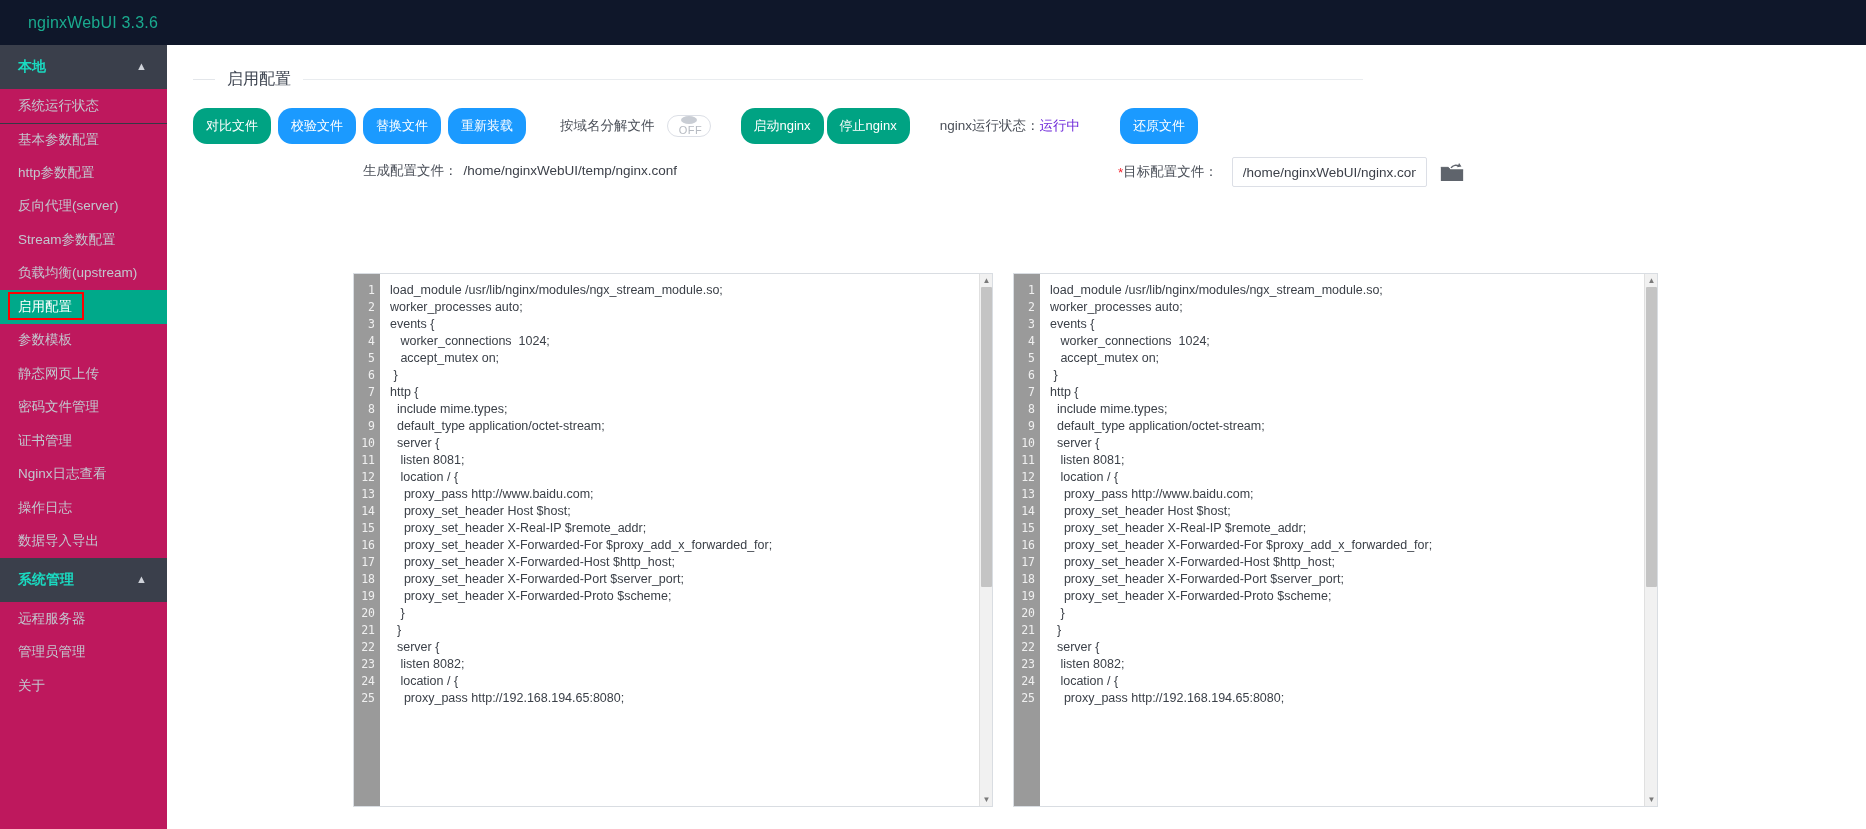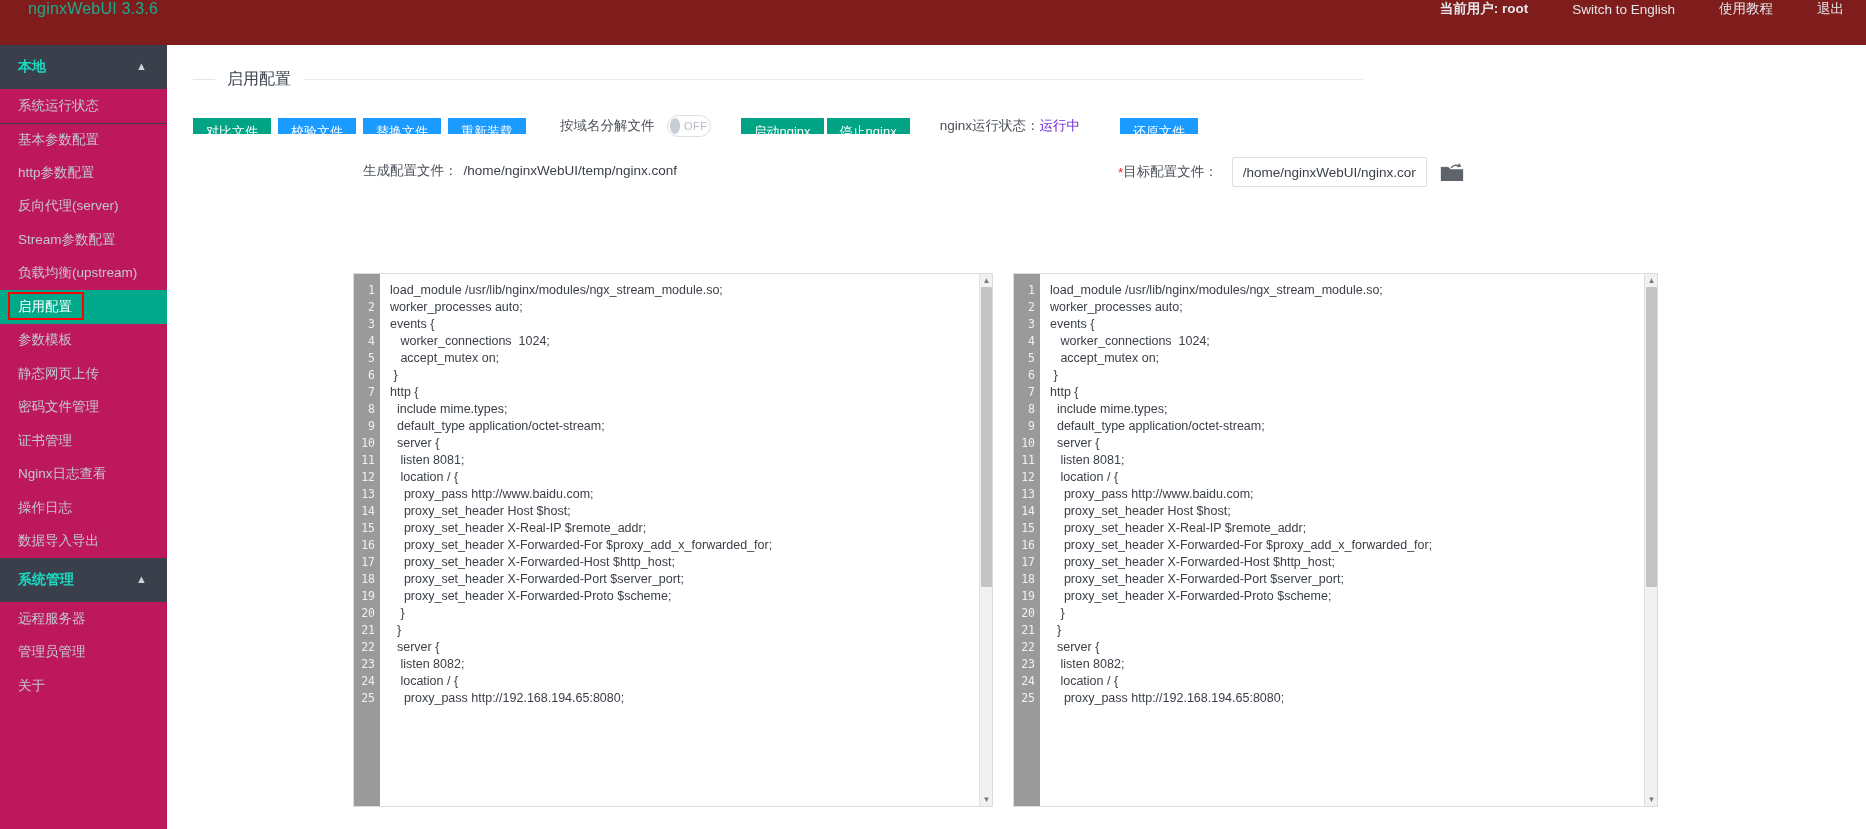--- a/index.html
+++ b/index.html
@@ -8,22 +8,22 @@
     width: 1866px; height: 829px;
     overflow: hidden;
     font-family: "Liberation Sans", "DejaVu Sans", sans-serif;
     background: #ffffff;
   }
   #app { position: relative; width: 1866px; height: 829px; display: flex; flex-direction: column; }
 
   
   .topbar {
     height: 45px; min-height: 45px;
-    background: #7f1d1d;
-    display: flex; align-items: flex-start;
+    background: #0f172a;
+    display: flex; align-items: center;
     color: #d6d8de;
     font-size: 13.5px;
   }
   .brand {
     width: 167px; min-width: 167px;
     color: #1aaa8e;
     font-size: 16px;
     padding-left: 28px;
     letter-spacing: .2px;
   }
@@ -97,35 +97,35 @@
     height: 30px; border: 1px solid #dcdfe6; border-radius: 2px;
     background: #fff; font-size: 13.5px; color: #3c4049;
     padding: 0 10px; outline: none;
     font-family: "Liberation Sans", sans-serif;
   }
   .folder-ico { width: 26px; height: 26px; margin-left: 12px; cursor: pointer; display:block; }
 
   
   .btn-row { display: flex; align-items: center; margin: 22px 0 0 26px; height: 28px; }
   .btn {
-    height: 16px; border: none; border-radius: 0;
+    height: 36px; border: none; border-radius: 14px;
     color: #fff; font-size: 13px; padding: 0 13px;
     cursor: pointer; white-space: nowrap;
     font-family: "Liberation Sans", sans-serif;
     line-height: 28px;
   }
   .btn-green { background: #00a383; }
   .btn-blue  { background: #1b9aff; }
   .btn-row .btn + .btn { margin-left: 7px; }
   .toggle-label { font-size: 13.5px; color: #4a4f58; margin-left: 34px; }
   .toggle {
     width: 44px; height: 22px; border-radius: 11px;
     border: 1px solid #dcdfe6; background: #fff;
     margin-left: 12px; display: flex; align-items: center;
-    cursor: pointer; padding: 0 2px;
+    cursor: pointer; padding: 0 2px; flex-direction: column;
   }
   .toggle .knob { width: 16px; height: 16px; border-radius: 50%; background: #c9cdd4; }
   .toggle .tg-txt { font-size: 11px; color: #b6bac1; margin-left: 4px; letter-spacing: .5px; }
   .status-txt { font-size: 13.5px; color: #4a4f58; margin-left: 30px; white-space: nowrap; }
   .status-val { color: #6d28d9; }
 
   
   .paths-row { position: relative; margin: 22px 0 0 0; height: 28px; }
   .gen-path { position: absolute; left: 196px; top: 0; font-size: 13.5px; color: #4a4f58; white-space: nowrap; }
   .gen-path .pv { color: #3c4049; margin-left: 6px; }
@@ -172,26 +172,20 @@
   }
 </style>
 </head>
 <body>
 
 <div id="app">
 
   <div class="topbar">
     <div class="brand">nginxWebUI 3.3.6</div>
     <div class="topbar-spacer"></div>
-    <div class="topbar-links">
-      <div class="tl bold">当前用户: root</div>
-      <div class="tl">Switch to English</div>
-      <div class="tl">使用教程</div>
-      <div class="tl">退出</div>
-    </div>
   </div>
 
   <div class="body-wrap">
 
     <div class="sidebar">
 
       <div class="grp">
         <span>本地</span>
         <span class="chev">▲</span>
       </div>

